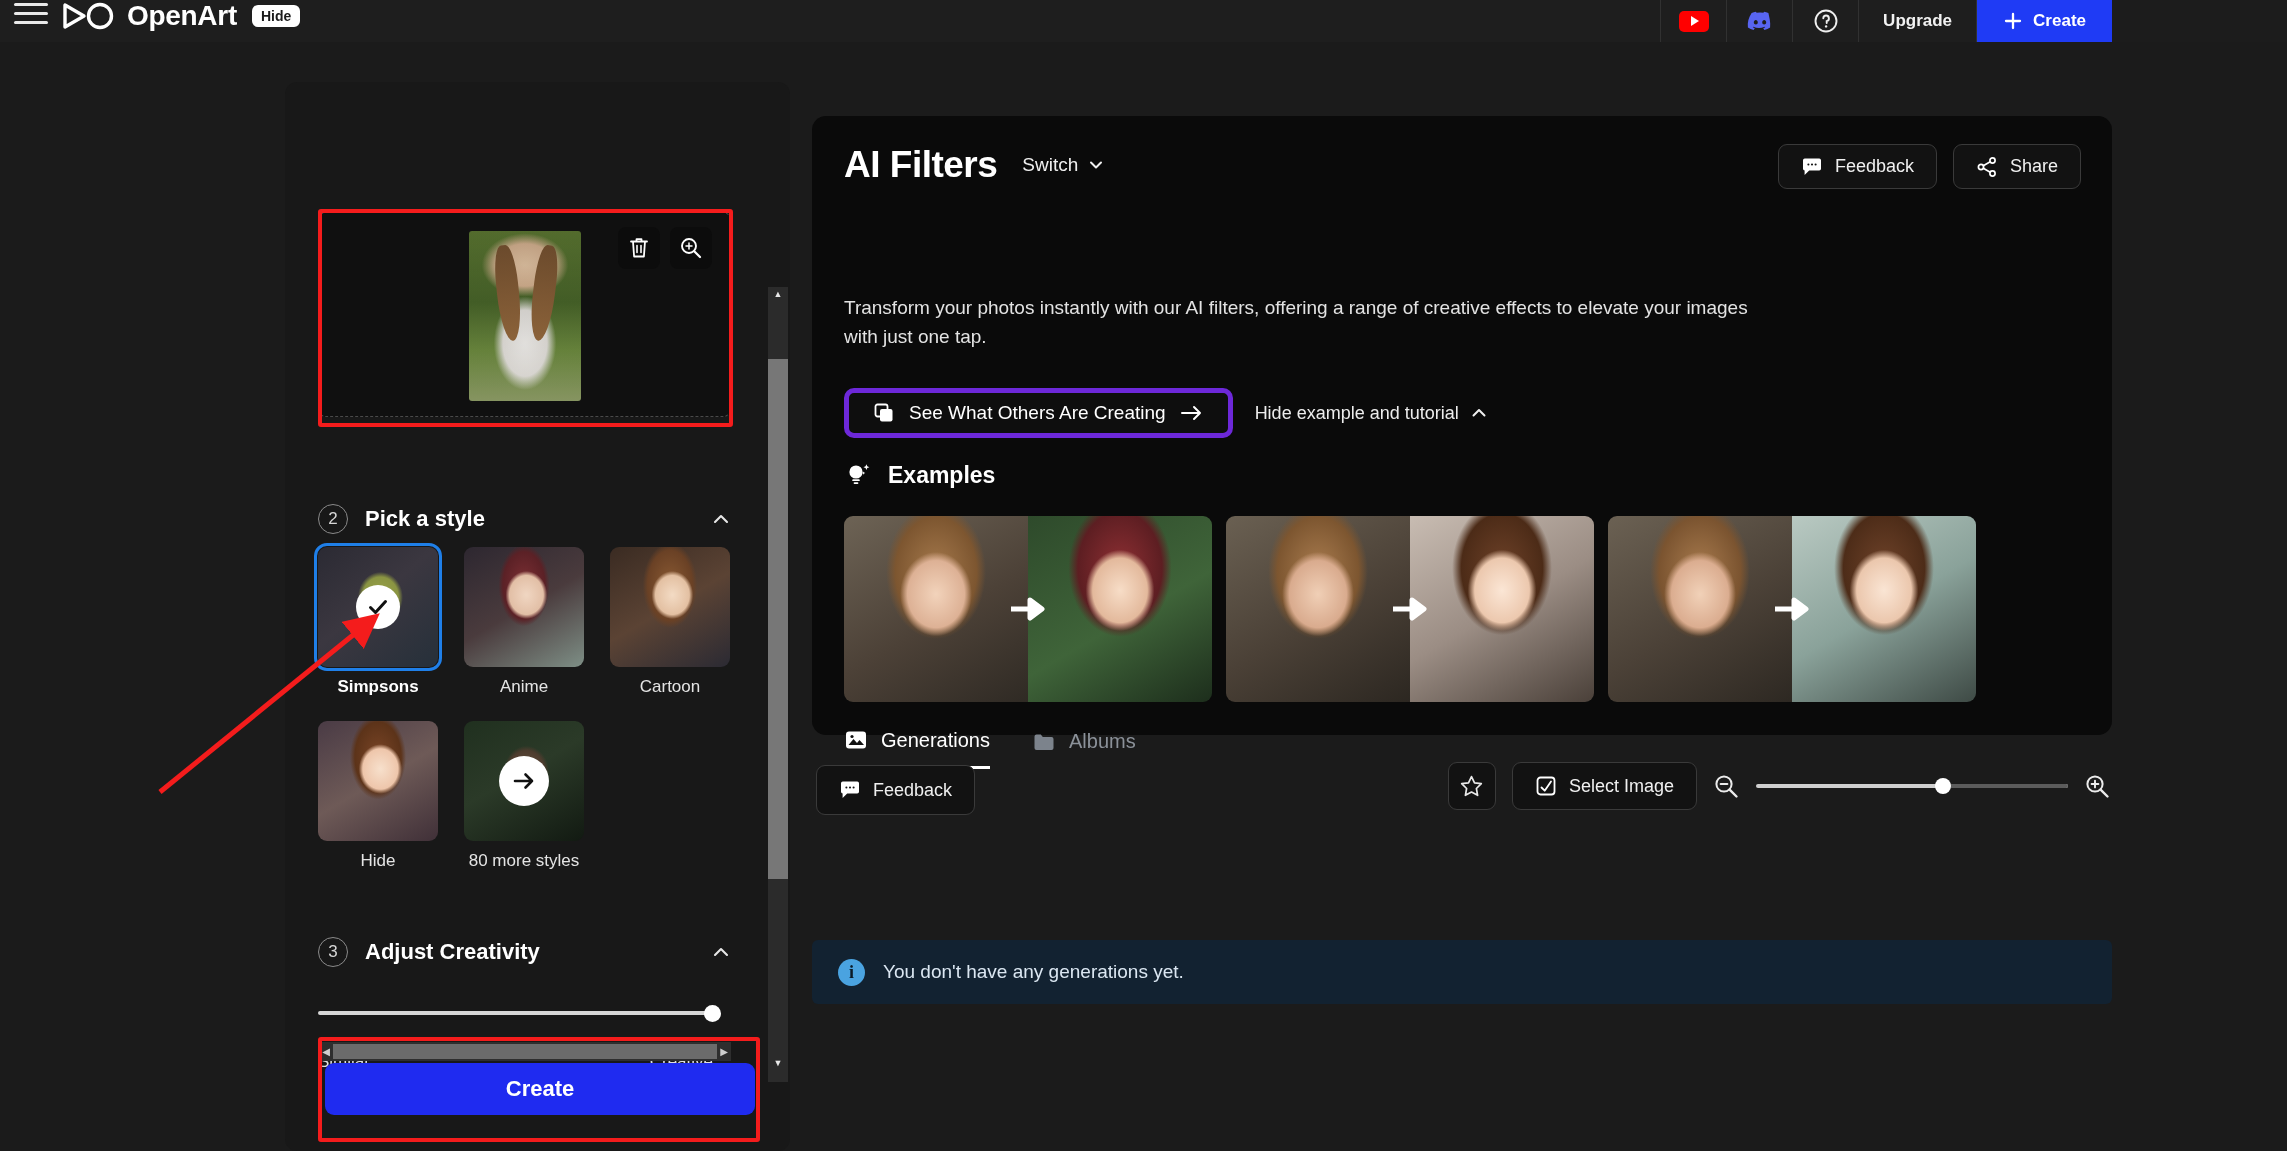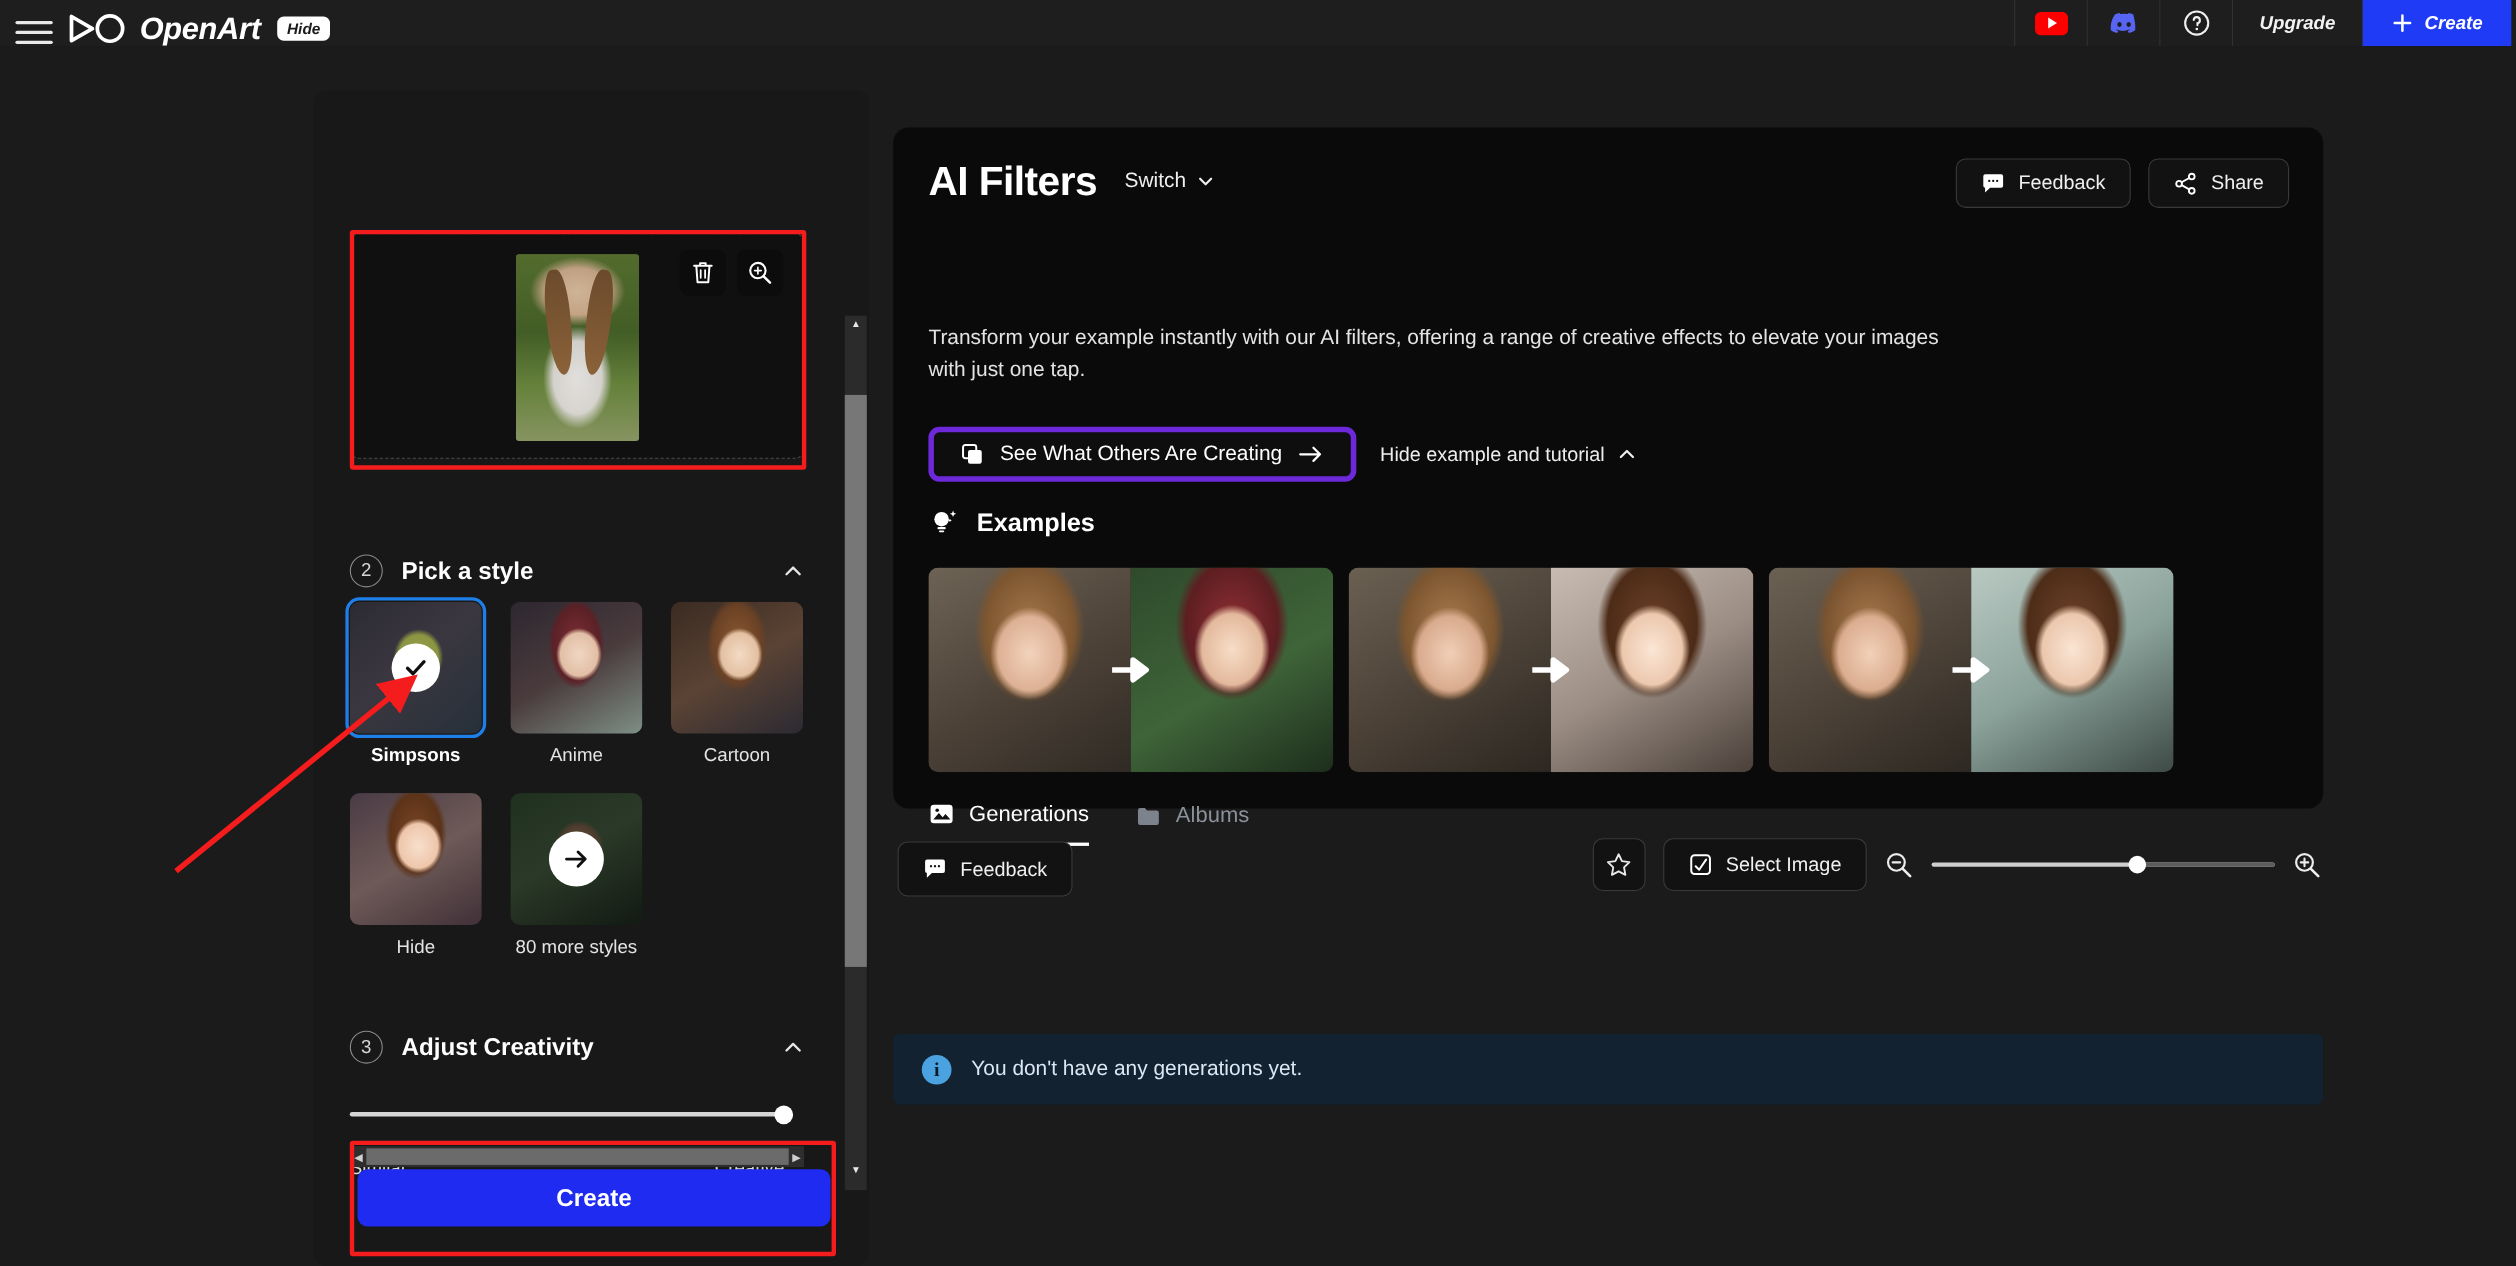--- a/index.html
+++ b/index.html
@@ -5,22 +5,22 @@
   * { box-sizing: border-box; margin: 0; padding: 0; }
   html, body {
     width: 2287px; height: 1151px;
     background: #1c1c1c;
     font-family: "Liberation Sans", sans-serif;
     overflow: hidden;
   }
 
   
   .topbar {
-    position: absolute; left: 0; top: 0; width: 2283px; height: 42px;
-    background: #1e1e1e; display: flex; align-items: flex-end; font-style: italic;
+    position: absolute; left: 0; top: 0; width: 2112px; height: 42px;
+    background: #1e1e1e; display: flex; align-items: flex-start;
   }
   .hamburger { margin-left: 14px; width: 34px; height: 26px;
     display: flex; flex-direction: column; justify-content: center; gap: 6px; cursor: pointer; }
   .hamburger span { display: block; height: 3px; background: #e9e9e9; border-radius: 2px; }
   .brand { display: flex; align-items: center; gap: 11px; margin-left: 14px; }
   .brand-mark { width: 54px; height: 28px; }
   .brand-name { font-size: 28px; font-weight: 700; color: #fff; letter-spacing: -.3px; }
   .free-badge {
     background: #fff; color: #1b1b1b; font-size: 14px; font-weight: 700;
     border-radius: 6px; padding: 3px 9px; margin-left: 4px;
@@ -459,21 +459,21 @@
         <svg width="22" height="22" viewBox="0 0 22 22">
           <circle cx="16.5" cy="4.5" r="2.6" fill="none" stroke="#fff" stroke-width="1.7"></circle>
           <circle cx="5" cy="11" r="2.6" fill="none" stroke="#fff" stroke-width="1.7"></circle>
           <circle cx="16.5" cy="17.5" r="2.6" fill="none" stroke="#fff" stroke-width="1.7"></circle>
           <path d="M7.3 9.7l6.9-3.9M7.3 12.3l6.9 3.9" stroke="#fff" stroke-width="1.7" stroke-linecap="round"></path>
         </svg>
         <span>Share</span>
       </div>
     </div>
 
-    <div class="main-desc">Transform your example instantly with our AI filters, offering a range of creative effects to elevate your images with just one tap.</div>
+    <div class="main-desc">Transform your photos instantly with our AI filters, offering a range of creative effects to elevate your images with just one tap.</div>
 
     <div class="tutorial-row">
       <div class="dark-pill">
         <svg width="22" height="22" viewBox="0 0 22 22">
           <rect x="2.5" y="2.5" width="12" height="12" rx="2" fill="none" stroke="#fff" stroke-width="1.8"></rect>
           <rect x="7" y="7" width="12.5" height="12.5" rx="2" fill="#fff"></rect>
         </svg>
         <span>See What Others Are Creating</span>
         <svg width="24" height="20" viewBox="0 0 24 20">
           <path d="M2 10h18M14 4l6 6-6 6" fill="none" stroke="#fff" stroke-width="2" stroke-linecap="round" stroke-linejoin="round"></path>

